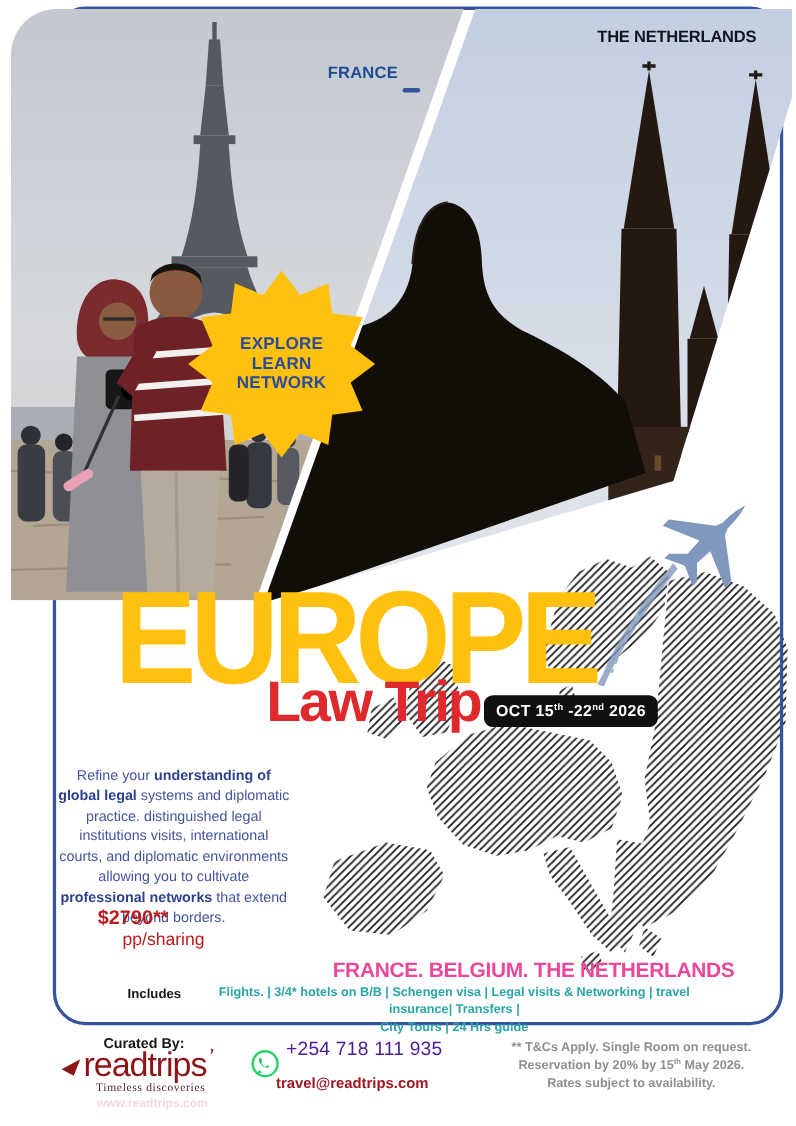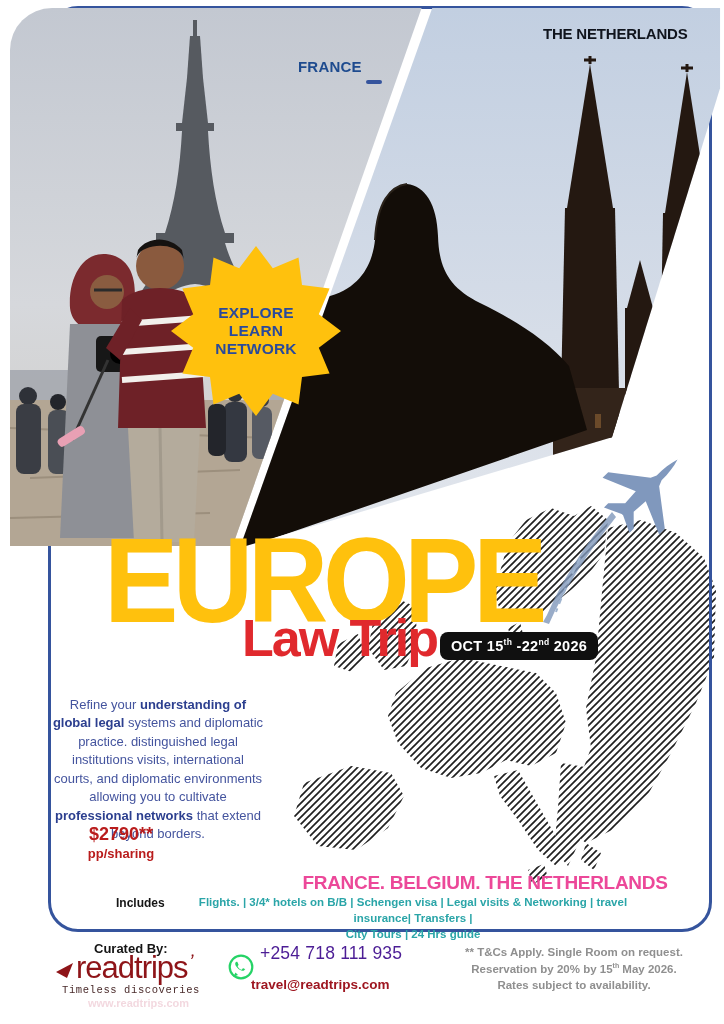--- a/index.html
+++ b/index.html
@@ -48,42 +48,42 @@
     border-radius:8px;padding:5px 11px 6px;font-size:14.5px;font-weight:800;
     letter-spacing:.3px;white-space:nowrap;}
   .date-badge sup{font-size:8.5px;}
 
   
   .desc{left:52px;top:683px;width:212px;z-index:7;color:#44549E;font-size:13px;
     line-height:1.42;text-align:center;}
   .desc b{color:#2C3F8F;}
   .price{left:56px;top:824px;width:130px;z-index:7;color:#b91c1c;text-align:center;}
   .price .amt{font-size:18px;font-weight:800;}
-  .price .per{font-size:13px;font-weight:700;margin-top:1px;}
+  .price .per{font-size:16px;font-weight:400;margin-top:1px;text-align:right;}
   .cta{left:80px;top:857px;width:113px;height:28px;z-index:7;background:#FFD31D;
     border-radius:16px;border:none;display:flex;align-items:center;justify-content:center;
     font-family:"Liberation Sans",sans-serif;font-size:15px;font-weight:800;
     letter-spacing:1.5px;color:#101010;cursor:pointer;}
   .includes-label{left:116px;top:896px;z-index:7;color:#151515;font-size:12px;
     font-weight:800;}
   .includes-text{left:183px;top:894px;width:460px;z-index:7;color:#2AA5A8;
     font-size:11.5px;font-weight:700;line-height:1.4;text-align:center;}
   .destinations{left:300px;top:872px;width:370px;z-index:7;color:#ec4899;
     font-size:19px;font-weight:900;letter-spacing:-.3px;text-align:center;
     white-space:nowrap;}
 
   
   .curated{left:94px;top:941px;z-index:7;color:#141414;font-size:13px;font-weight:800;}
   .brand{left:56px;top:950px;z-index:7;color:#8E1418;font-size:31px;font-weight:400;
     letter-spacing:-1px;display:flex;align-items:center;}
   .brand .mark{margin-right:2px;margin-top:6px;}
   .brand .tick{font-size:20px;margin-left:1px;margin-top:-14px;transform:rotate(12deg);}
   .tagline{left:62px;top:984px;width:150px;z-index:7;color:#4A2B2B;
-    font-family:Liberation Mono, monospace;font-size:10.5px;letter-spacing:.6px;
-    }
+    font-family:Liberation Serif, serif;font-size:10.5px;letter-spacing:.6px;
+    text-align:center;}
   .watermark{left:56px;top:997px;width:165px;z-index:7;color:#E9B9C6;opacity:.55;
     font-size:11px;font-weight:700;text-align:center;}
   .wa-icon{left:228px;top:954px;width:26px;height:26px;z-index:7;cursor:pointer;}
   .phone{left:260px;top:943px;z-index:7;color:#4c1d95;font-size:17.5px;font-weight:400;
     letter-spacing:.2px;}
   .email{left:251px;top:977px;z-index:7;color:#9E1620;font-size:13.5px;font-weight:800;}
   .terms{left:438px;top:944px;width:272px;z-index:7;color:#8F8F8F;font-size:11.5px;
     font-weight:700;line-height:1.45;text-align:center;}
   .terms sup{font-size:7px;}
 </style>

